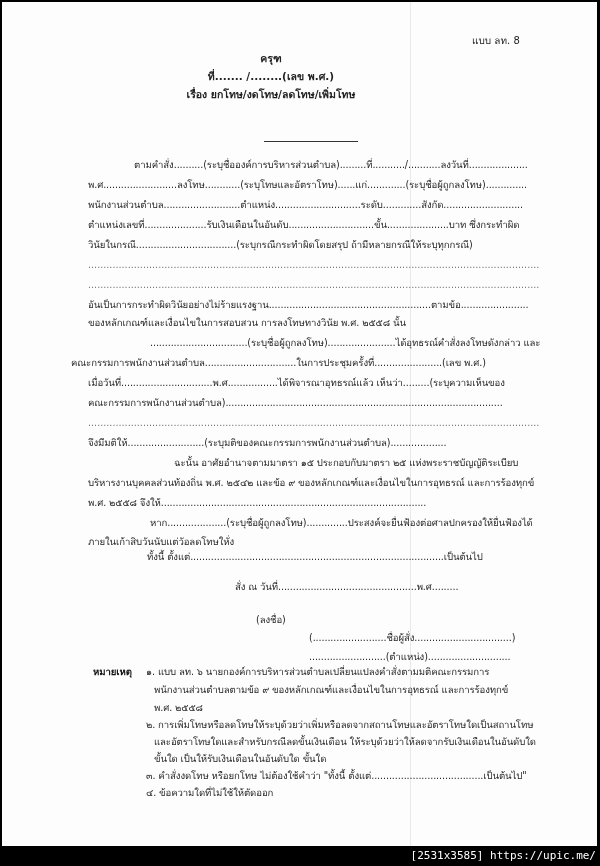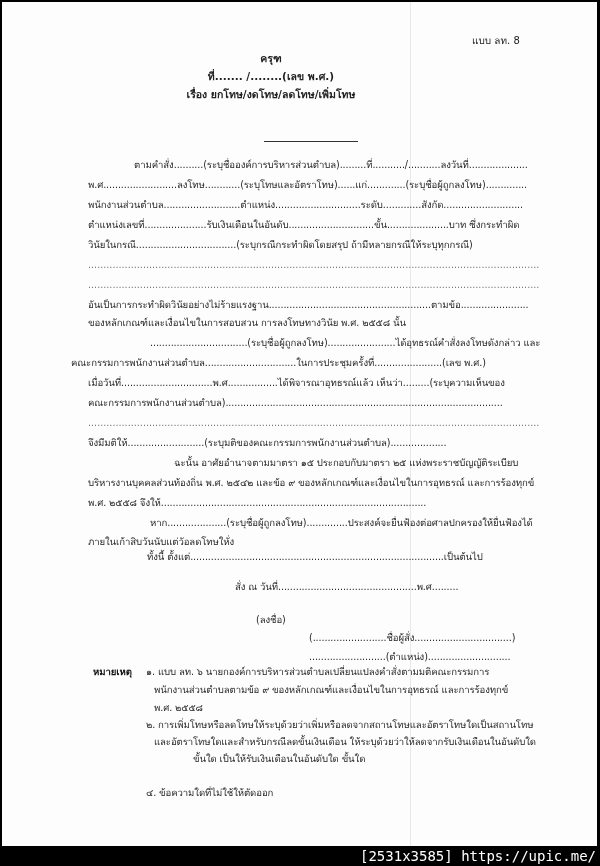--- a/index.html
+++ b/index.html
@@ -26,21 +26,21 @@
     position: absolute; white-space: nowrap; font-size: 9.6px; line-height: 14px; color: #262626;
     letter-spacing: -0.1px;
   }
   .dots { color: #777; letter-spacing: 0; }
   .bold { font-weight: bold; color: #111; }
   .footer-bar {
     position: absolute; left: 0; top: 846px; width: 600px; height: 20px; background: #000;
   }
   .footer-text {
     position: absolute; right: 4px; top: 848px; color: #fff; font-family: "DejaVu Sans Mono", monospace;
-    font-size: 14px; line-height: 16px;
+    font-size: 11px; line-height: 16px;
   }
 </style>
 </head>
 <body>
 
 <div class="page">
   <div class="fold"></div>
 
   <div class="form-code">แบบ ลท. 8</div>
 
@@ -77,18 +77,19 @@
   <div class="line" style="left:254px; top:611px;">(ลงชื่อ)</div>
   <div class="line" style="left:307px; top:629px;">(.........................ชื่อผู้สั่ง.................................)</div>
   <div class="line" style="left:307px; top:648px;">..........................(ตำแหน่ง)............................</div>
 
   <div class="line bold" style="left:91px; top:663px;">หมายเหตุ</div>
   <div class="line" style="left:144px; top:663px;">๑. แบบ ลท. ๖ นายกองค์การบริหารส่วนตำบลเปลี่ยนแปลงคำสั่งตามมติคณะกรรมการ</div>
   <div class="line" style="left:152px; top:681px;">พนักงานส่วนตำบลตามข้อ ๙ ของหลักเกณฑ์และเงื่อนไขในการอุทธรณ์ และการร้องทุกข์</div>
   <div class="line" style="left:152px; top:699px;">พ.ศ. ๒๕๕๘</div>
   <div class="line" style="left:144px; top:716px;">๒. การเพิ่มโทษหรือลดโทษให้ระบุด้วยว่าเพิ่มหรือลดจากสถานโทษและอัตราโทษใดเป็นสถานโทษ</div>
   <div class="line" style="left:152px; top:733px;">และอัตราโทษใดและสำหรับกรณีลดขั้นเงินเดือน  ให้ระบุด้วยว่าให้ลดจากรับเงินเดือนในอันดับใด</div>
-  <div class="line" style="left:152px; top:750px;margin-left:39px;">ขั้นใด เป็นให้รับเงินเดือนในอันดับใด ขั้นใด</div>
+  <div class="line" style="left:152px; top:750px;">ขั้นใด เป็นให้รับเงินเดือนในอันดับใด ขั้นใด</div>
+  <div class="line" style="left:144px; top:767px;">๓. คำสั่งงดโทษ หรือยกโทษ ไม่ต้องใช้คำว่า "ทั้งนี้ ตั้งแต่......................................เป็นต้นไป"</div>
   <div class="line" style="left:144px; top:784px;">๔. ข้อความใดที่ไม่ใช้ให้ตัดออก</div>
 </div>
 
 <div class="footer-bar"></div>
 <div class="footer-text">[2531x3585] https://upic.me/</div>
 
 </body></html>

